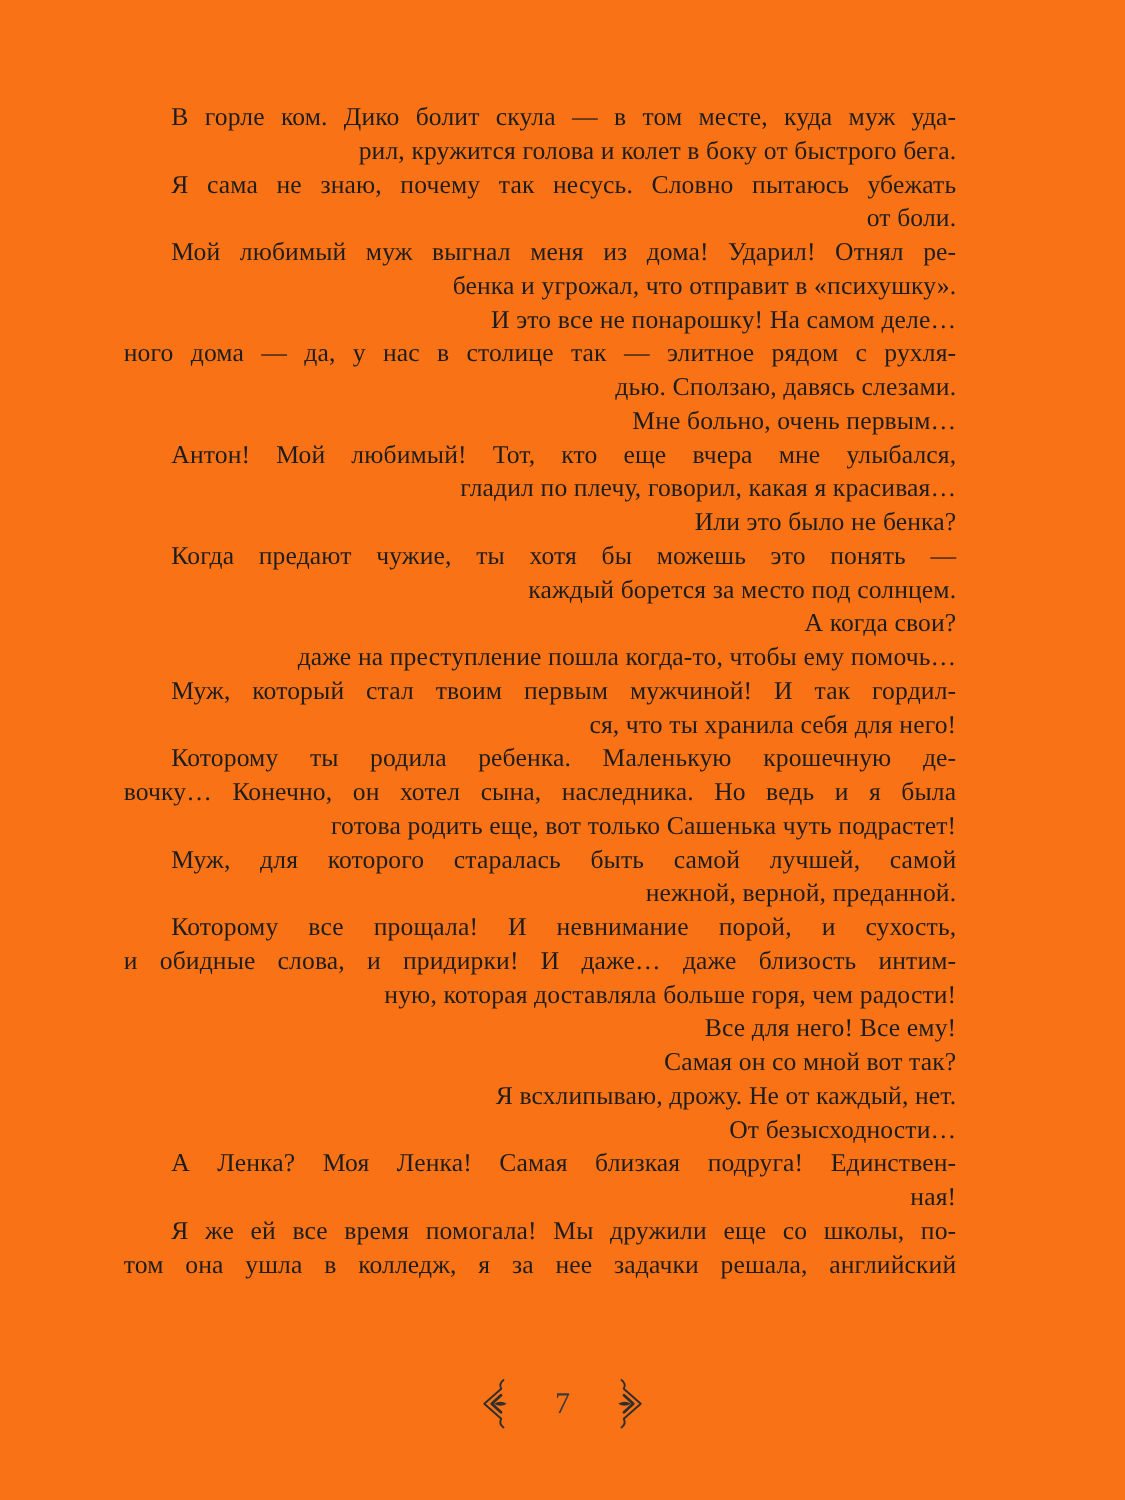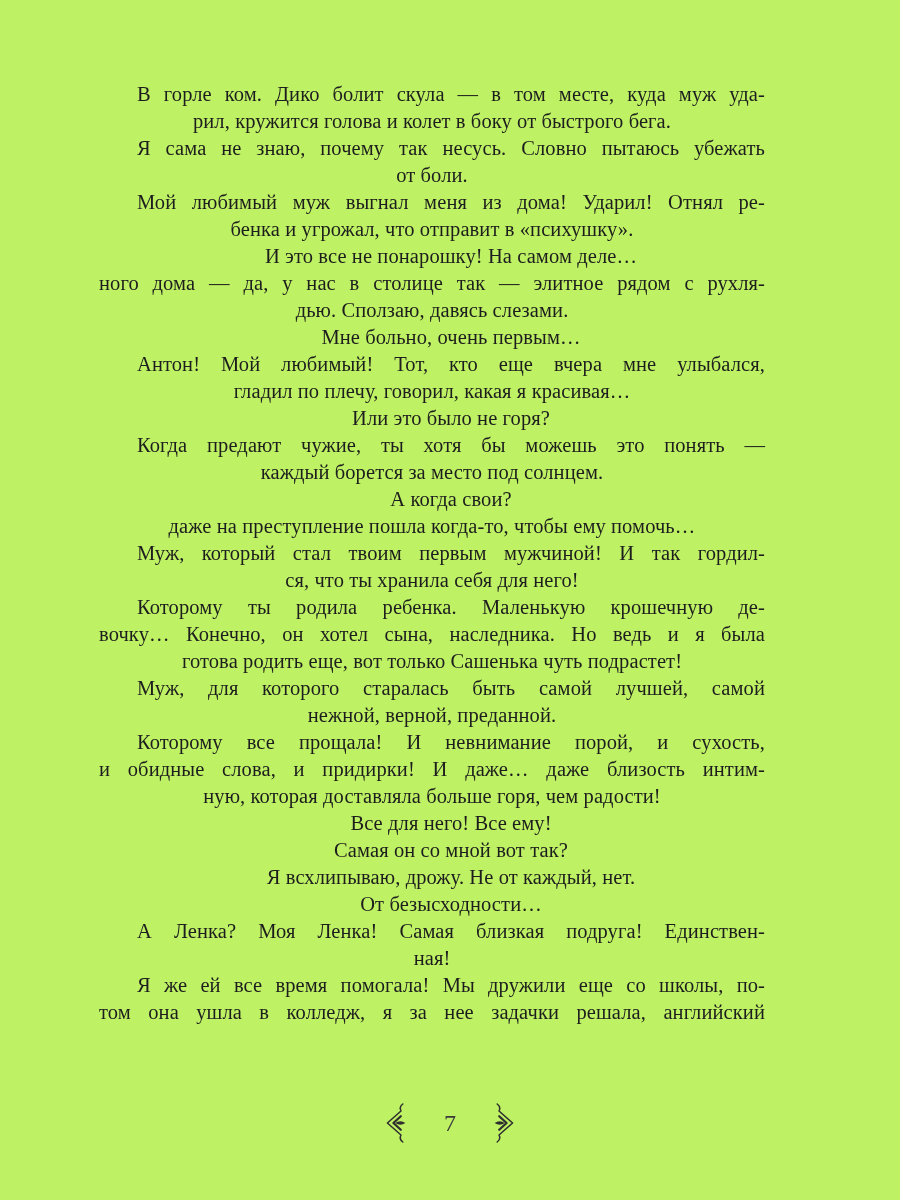--- a/index.html
+++ b/index.html
@@ -4,36 +4,36 @@
 <style>
   html, body {
     margin: 0;
     padding: 0;
     background: #ffffff;
   }
   .page {
     position: relative;
     width: 900px;
     height: 1200px;
-    background: #bef264;
+    background: #f97316;
     overflow: hidden;
     font-family: "Liberation Serif", "DejaVu Serif", serif;
   }
   .text-block {
     position: absolute;
     left: 99px;
     top: 81px;
     width: 666px;
     font-size: 20.5px;
     line-height: 27px;
     color: #1d1d1d;
     letter-spacing: 0.1px;
   }
   .line {
-    text-align: center;
+    text-align: right;
     min-height: 27px;
   }
   .line.just {
     text-align: justify;
     text-align-last: justify;
   }
   .line.first {
     text-indent: 38px;
   }
   .page-footer {
@@ -73,21 +73,21 @@
       <div class="line first just">Я сама не знаю, почему так несусь. Словно пытаюсь убежать</div>
       <div class="line">от боли.</div>
       <div class="line first just">Мой любимый муж выгнал меня из дома! Ударил! Отнял ре-</div>
       <div class="line">бенка и угрожал, что отправит в «психушку».</div>
       <div class="line first">И это все не понарошку! На самом деле…</div>
       <div class="line just">ного дома — да, у нас в столице так — элитное рядом с рухля-</div>
       <div class="line">дью. Сползаю, давясь слезами.</div>
       <div class="line first">Мне больно, очень первым…</div>
       <div class="line first just">Антон! Мой любимый! Тот, кто еще вчера мне улыбался,</div>
       <div class="line">гладил по плечу, говорил, какая я красивая…</div>
-      <div class="line first">Или это было не горя?</div>
+      <div class="line first">Или это было не бенка?</div>
       <div class="line first just">Когда предают чужие, ты хотя бы можешь это понять —</div>
       <div class="line">каждый борется за место под солнцем.</div>
       <div class="line first">А когда свои?</div>
       <div class="line">даже на преступление пошла когда-то, чтобы ему помочь…</div>
       <div class="line first just">Муж, который стал твоим первым мужчиной! И так гордил-</div>
       <div class="line">ся, что ты хранила себя для него!</div>
       <div class="line first just">Которому ты родила ребенка. Маленькую крошечную де-</div>
       <div class="line just">вочку… Конечно, он хотел сына, наследника. Но ведь и я была</div>
       <div class="line">готова родить еще, вот только Сашенька чуть подрастет!</div>
       <div class="line first just">Муж, для которого старалась быть самой лучшей, самой</div>

